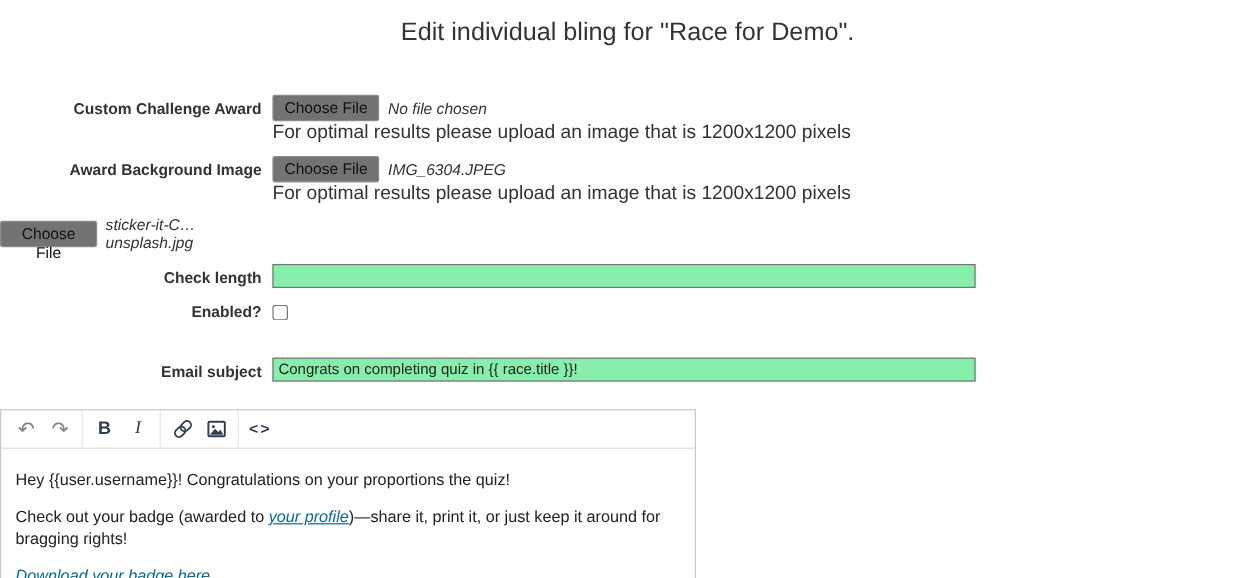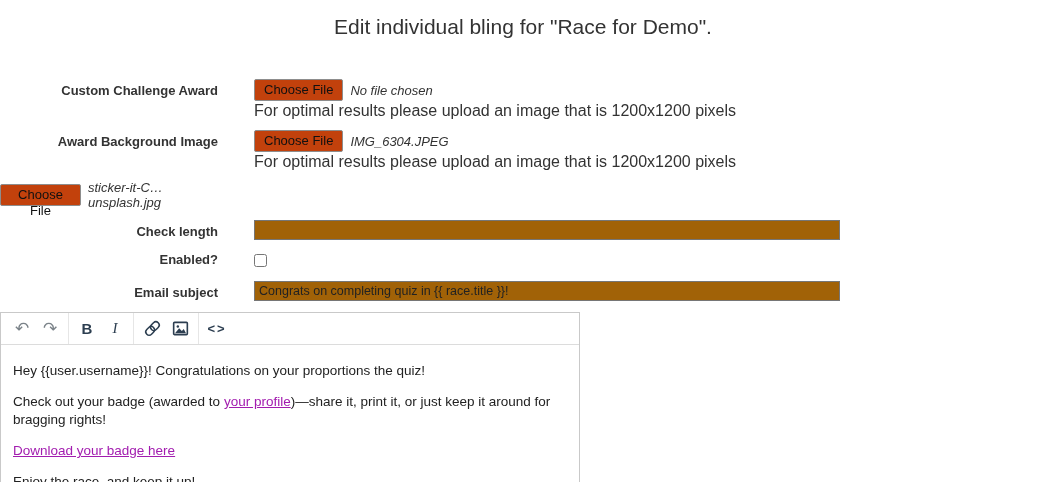--- a/index.html
+++ b/index.html
@@ -7,51 +7,51 @@
   body {
     width: 1046px; height: 482px; overflow: hidden; position: relative;
     font-family: "Liberation Sans", sans-serif; color: #333;
   }
   .page-title {
     margin: 15px 0 40px 0; text-align: center;
     font-size: 21px; font-weight: 400; color: #333;
   }
   .form { width: 1046px; }
   .row {
-    display: grid; grid-template-columns: 218px 586px; column-gap: 36px;
+    display: grid; grid-template-columns: 218px 586px; column-gap: 9px;
     align-items: start; margin-bottom: 12px;
   }
   .row-bg { margin-bottom: 11px; }
   .row-logo { margin-bottom: 10px; }
   .row-streak { margin-bottom: 12px; }
-  .row-enabled { margin-bottom: 10px; }
-  .row-subject { margin-bottom: 11px; }
+  .row-enabled { margin-bottom: 26px; }
+  .row-subject { margin-bottom: 23px; }
   .row-emailtext { margin-bottom: 0; }
   .lbl {
     text-align: right; font-weight: 700; font-size: 13px; color: #333;
     line-height: 16px; padding-top: 4px;
   }
   .row-enabled .lbl { padding-top: 0; }
   .ctl { min-width: 0; }
 
   
   .file-line { display: flex; align-items: center; }
   .choose-btn {
     font-family: "Liberation Sans", sans-serif; font-size: 13px; color: #111;
-    background: #c2410c; border: 1px solid #8d8d8d; border-radius: 2px;
+    background: #737373; border: 1px solid #8d8d8d; border-radius: 2px;
     padding: 2px 9px; height: 22px; line-height: 16px; cursor: pointer;
   }
   .file-name { margin-left: 7px; font-size: 13px; color: #333; font-style: italic; }
   .help { font-size: 16px; color: #333; margin-top: 3px; line-height: 14px; }
 
   
   .text-input {
     width: 586px; height: 20px; border: 1px solid #767676; border-radius: 0;
     font-family: "Liberation Sans", sans-serif; font-size: 12.5px; color: #222;
-    padding: 1px 4px; background: #a16207; outline: none;
+    padding: 1px 4px; background: #86efac; outline: none;
   }
   .checkbox { width: 13px; height: 13px; margin-top: 2px; accent-color: #fff; }
 
   
   .editor { width: 580px; border: 1px solid #c9c9c9; background: #fff; }
   .toolbar {
     height: 32px; display: flex; align-items: stretch;
     border-bottom: 1px solid #dcdcdc; padding: 0 3px;
   }
   .tb-group { display: flex; align-items: center; padding: 0 4px; }
@@ -64,21 +64,21 @@
   .tb-bold { font-weight: 700; font-size: 15px; font-family: "Liberation Sans", sans-serif; }
   .tb-italic { font-style: italic; font-size: 15px; font-family: "Liberation Serif", serif; }
   .tb-code { font-size: 13px; font-weight: 600; letter-spacing: 2px; }
   .tb-btn svg { display: block; }
 
   .editor-body {
     padding: 4px 12px 10px 12px; font-size: 13.5px; color: #222;
     line-height: 18px; min-height: 170px; outline: none;
   }
   .editor-body p { margin: 13px 0; }
-  a.body-link { color: #a21caf; text-decoration: underline; cursor: pointer; }
+  a.body-link { color: #0369a1; text-decoration: underline; cursor: pointer; font-style: italic; }
 </style>
 </head>
 <body>
 
 <h1 class="page-title">Edit individual bling for "Race for Demo".</h1>
 
 <div class="form">
 
   <div class="row">
     <div class="lbl">Custom Challenge Award</div>

